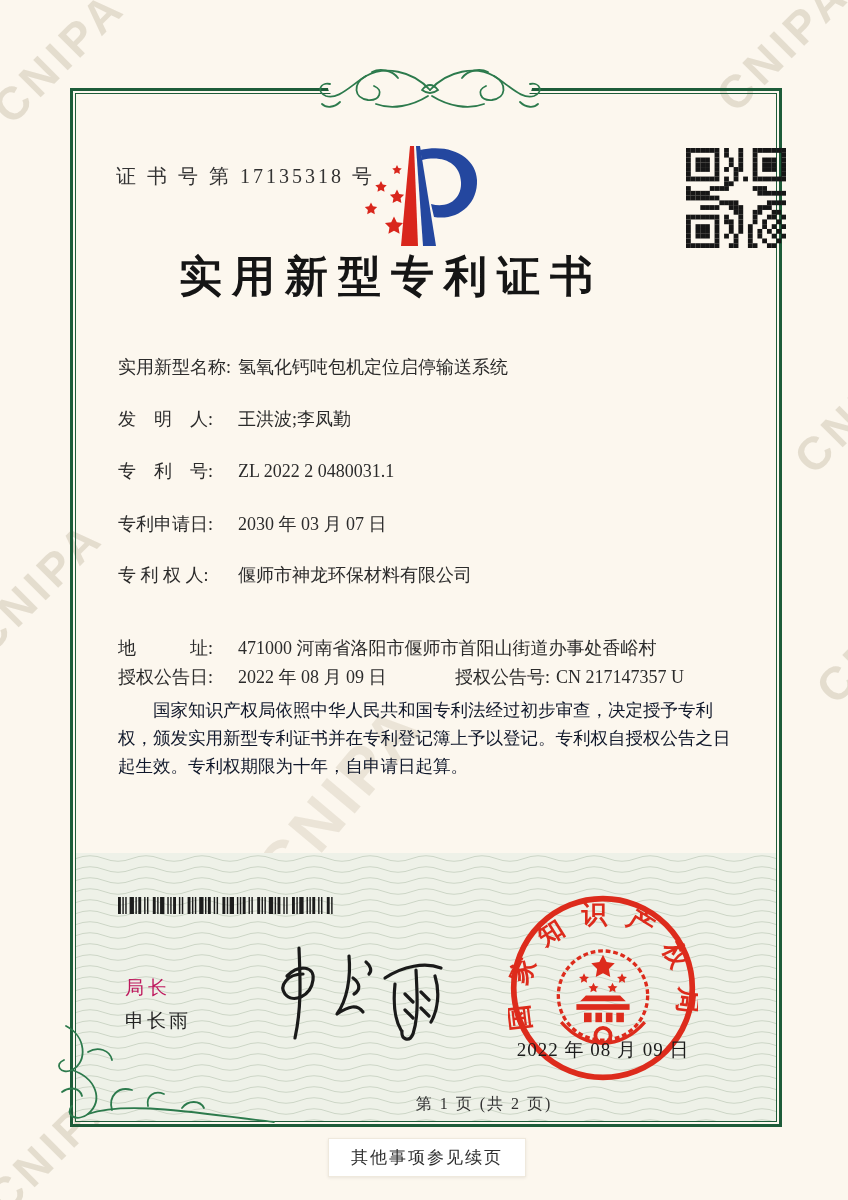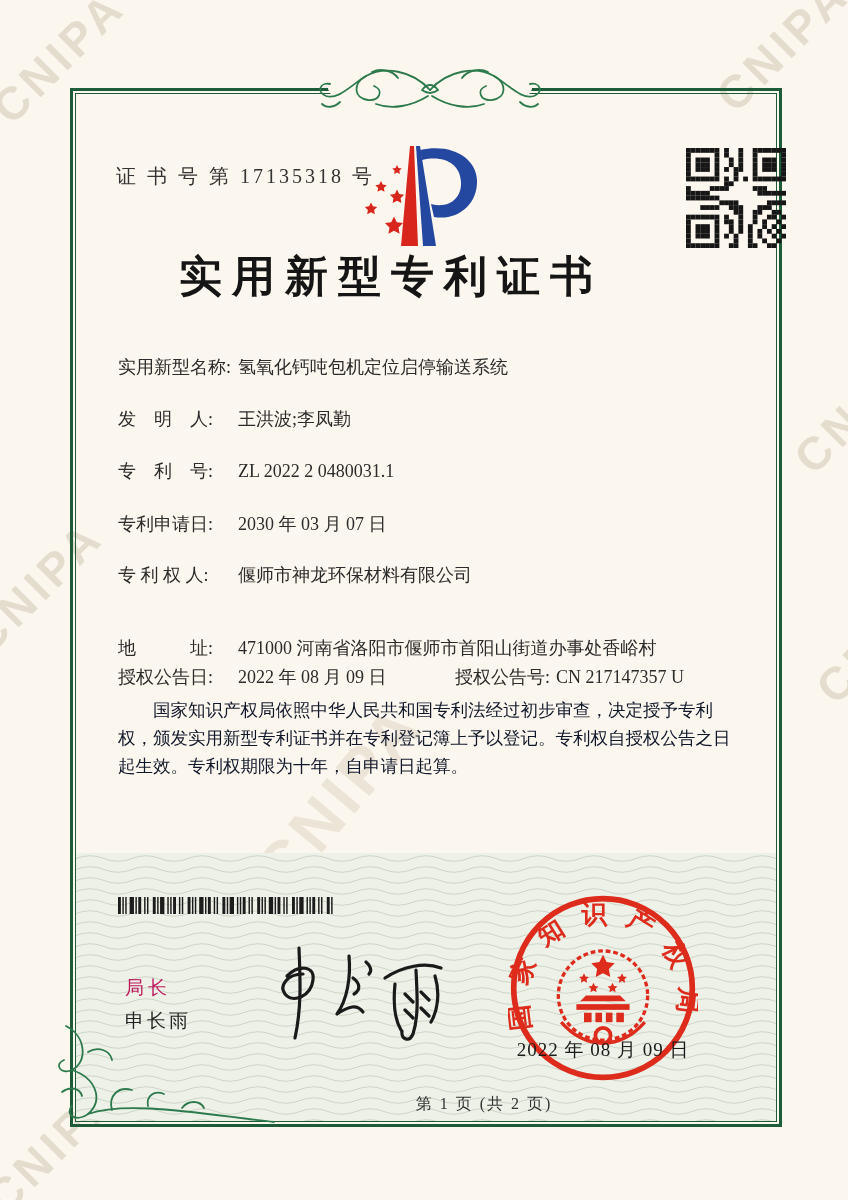--- a/index.html
+++ b/index.html
@@ -450,14 +450,15 @@
       </g>
       <circle cx="100" cy="150" r="8" fill="none" stroke="#dd2b1c" stroke-width="4"></circle>
       <path d="M56 136 C70 152 84 158 100 158 M144 136 C130 152 116 158 100 158" fill="none" stroke="#dd2b1c" stroke-width="3.5"></path>
     </g>
   </svg>
 
   <div class="seal-date">2022 年 08 月 09 日</div>
 
   <div class="footer-page">第 1 页 (共 2 页)</div>
 
+  <div class="note-box">其他事项参见续页</div>
 
 </div>
 
 </body></html>

